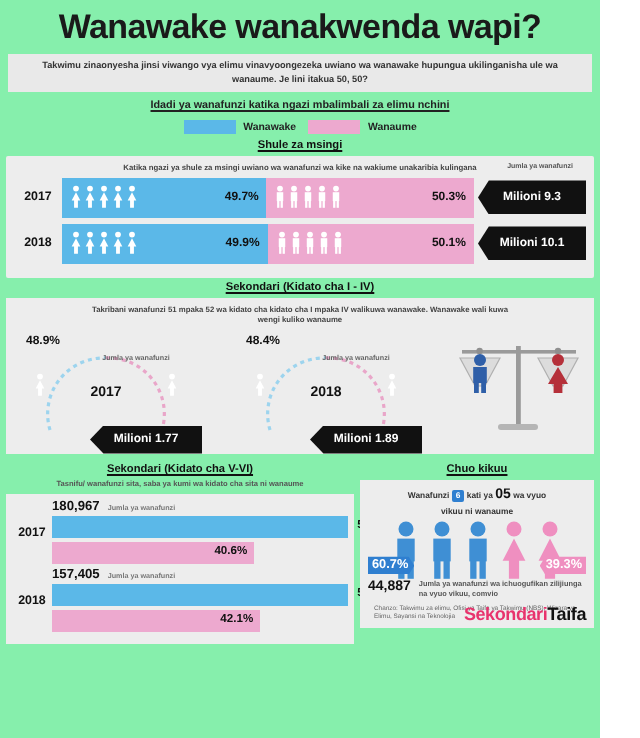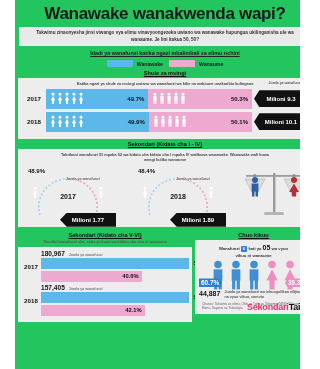--- a/index.html
+++ b/index.html
@@ -3,21 +3,21 @@
 <meta charset="utf-8">
 <style>
   * { box-sizing: border-box; margin: 0; padding: 0; }
   body {
     width: 300px; height: 369px;
     background: #ffffff;
     font-family: "Liberation Sans", sans-serif;
     overflow: hidden;
     position: relative;
   }
-  .wrap { width: 300px; height: 369px; position: relative; background:#22c55e;margin-left:15px; }
+  .wrap { width: 300px; height: 369px; position: relative; background:#86efac; }
 
   
   .title {
     text-align: center;
     font-size: 17px;
     font-weight: bold;
     color: #1a1a1a;
     letter-spacing: -0.3px;
     padding: 4px 0 2px;
   }

